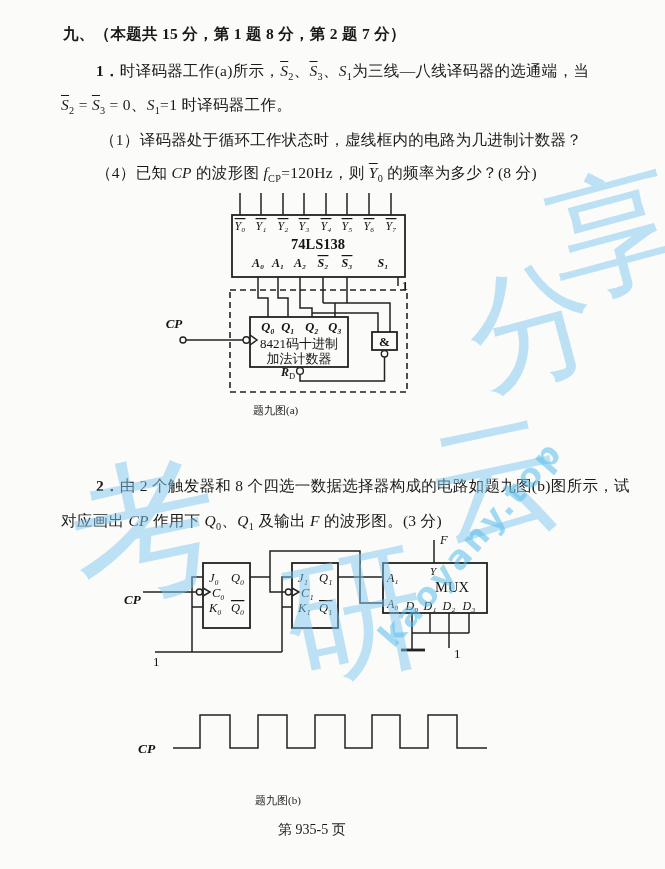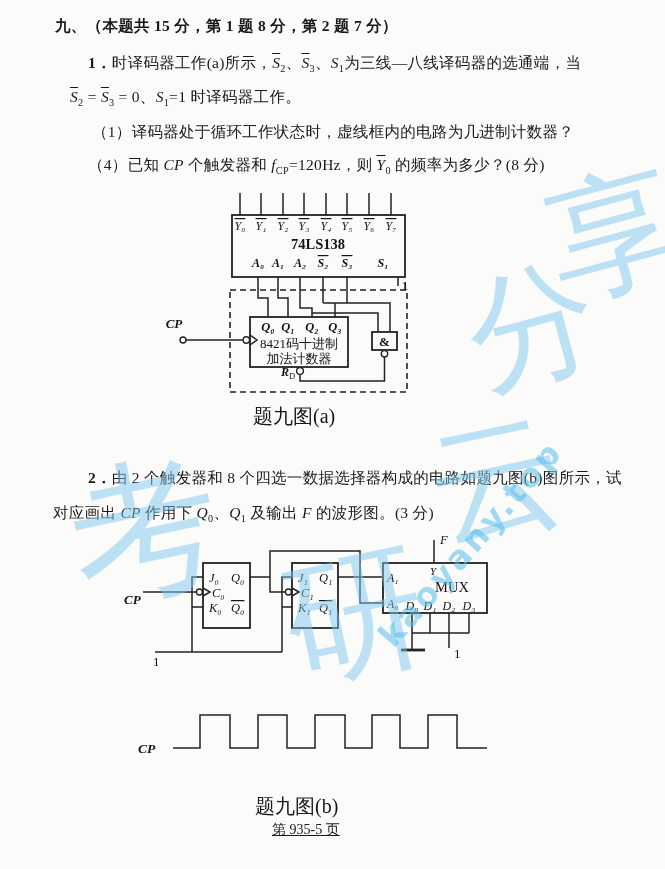--- a/index.html
+++ b/index.html
@@ -2,49 +2,49 @@
 <html><head>
 <meta charset="utf-8">
 <style>
   html,body{margin:0;padding:0;}
   body{
     width:665px;height:869px;position:relative;overflow:hidden;
     background:#fbfbf9;
     font-family:"Liberation Serif","DejaVu Serif",serif;
     color:#191919;
   }
-  .line{position:absolute;margin:0;font-size:15.5px;letter-spacing:0.3px;white-space:nowrap;}
+  .line{position:absolute;margin:8px;font-size:15.5px;letter-spacing:0.3px;white-space:nowrap;}
   .b{font-weight:bold;}
   .it{font-style:italic;}
   .ov{font-style:italic;text-decoration:overline;}
   .sb{vertical-align:sub;font-size:0.66em;}
-  .cap{position:absolute;font-size:20px;}
+  .cap{position:absolute;font-size:11px;}
   .foot{position:absolute;font-size:14px;}
   svg{position:absolute;}
   svg text{fill:#141414;font-family:"Liberation Serif","DejaVu Serif",serif;}
   .itx{font-style:italic;}
   .ovt{text-decoration:overline;font-style:italic;}
   .wm{position:absolute;color:rgba(125,200,240,0.5);font-family:"DejaVu Sans",sans-serif;
       pointer-events:none;z-index:5;line-height:1;}
   .wm-site{position:absolute;color:rgba(85,190,235,0.55);font-family:"DejaVu Sans",sans-serif;
       font-weight:bold;font-size:33px;letter-spacing:3px;transform-origin:0 50%;
       transform:rotate(-49deg);pointer-events:none;z-index:5;}
   .ln{stroke:#222;stroke-width:1.5;fill:none;}
   .bx{stroke:#222;stroke-width:1.8;fill:none;}
   .dsh{stroke:#222;stroke-width:1.6;fill:none;stroke-dasharray:6 4;}
   .bub{stroke:#222;stroke-width:1.4;fill:#fbfbf9;}
 </style>
 </head>
 <body>
 
 <p class="line" style="left:55px;top:16px;"><span class="b">九、（本题共 15 分，第 1 题 8 分，第 2 题 7 分）</span></p>
 <p class="line" style="left:88px;top:53px;"><span class="b">1．</span><span>时译码器工作(a)所示，</span><span class="ov">S</span><span class="sb">2</span><span>、</span><span class="ov">S</span><span class="sb">3</span><span>、</span><span class="it">S</span><span class="sb">1</span><span>为三线—八线译码器的选通端，当</span></p>
-<p class="line" style="left:70px;top:87px;"><span class="ov">S</span><span class="sb">2</span><span> = </span><span class="ov">S</span><span class="sb">3</span><span> = 0、</span><span class="it">S</span><span class="sb">1</span><span>=1 时译码器工作。</span></p>
+<p class="line" style="left:53px;top:87px;"><span class="ov">S</span><span class="sb">2</span><span> = </span><span class="ov">S</span><span class="sb">3</span><span> = 0、</span><span class="it">S</span><span class="sb">1</span><span>=1 时译码器工作。</span></p>
 <p class="line" style="left:92px;top:122px;font-family:Liberation Serif, serif;"><span>（1）译码器处于循环工作状态时，虚线框内的电路为几进制计数器？</span></p>
-<p class="line" style="left:88px;top:155px;"><span>（4）已知 </span><span class="it">CP</span><span> 个触发器和 </span><span class="it">f</span><span class="sb">CP</span><span>=120Hz，则 </span><span class="ov">Y</span><span class="sb">0</span><span> 的频率为多少？(8 分)</span></p>
+<p class="line" style="left:88px;top:155px;"><span>（4）已知 </span><span class="it">CP</span><span> 的波形图 </span><span class="it">f</span><span class="sb">CP</span><span>=120Hz，则 </span><span class="ov">Y</span><span class="sb">0</span><span> 的频率为多少？(8 分)</span></p>
 <p class="line" style="left:88px;top:468px;"><span class="b">2．</span><span>由 2 个触发器和 8 个四选一数据选择器构成的电路如题九图(b)图所示，试</span></p>
 <p class="line" style="left:53px;top:503px;"><span>对应画出 </span><span class="it">CP</span><span> 作用下 </span><span class="it">Q</span><span class="sb">0</span><span>、</span><span class="it">Q</span><span class="sb">1</span><span> 及输出 </span><span class="it">F</span><span> 的波形图。(3 分)</span></p>
 
 <svg style="left:130px;top:185px;" width="330" height="215" viewBox="0 0 330 215">
 
   <rect class="bx" x="102" y="30" width="173" height="62"></rect>
   <path class="ln" d="M110,30 V8 M131,30 V8 M153,30 V8 M174,30 V8 M196,30 V8 M217,30 V8 M239,30 V8 M261,30 V8"></path>
   <text class="ovt" x="110" y="45" font-size="12" text-anchor="middle">Y₀</text>
   <text class="ovt" x="131" y="45" font-size="12" text-anchor="middle">Y₁</text>
   <text class="ovt" x="153" y="45" font-size="12" text-anchor="middle">Y₂</text>
@@ -146,20 +146,20 @@
   <line x1="301" y1="120" x2="325" y2="120" stroke="#222" stroke-width="2.8"></line>
   <text x="354" y="128" font-size="13">1</text>
 </svg>
 
 <svg style="left:100px;top:700px;" width="420" height="60" viewBox="0 0 420 60">
   <text class="itx" x="38" y="53" font-size="13.5" font-weight="bold">CP</text>
   <path class="ln" d="M73,48 H100 V15 H130 V48 H158 V15 H187 V48 H215 V15 H245 V48 H272 V15 H300 V48 H328 V15 H357 V48 H387"></path>
 </svg>
 
 <div class="cap" style="left:255px;top:793px;">题九图(b)</div>
-<div class="foot" style="left:272px;top:821px;text-decoration:underline;">第 935-5 页</div>
+<div class="foot" style="left:278px;top:821px;">第 935-5 页</div>
 
 <div class="wm" style="left:70px;top:455px;font-size:150px;transform:rotate(-12deg);">考</div>
 <div class="wm" style="left:285px;top:545px;font-size:140px;transform:rotate(-12deg);">研</div>
 <div class="wm" style="left:430px;top:412px;font-size:132px;transform:rotate(-12deg);">云</div>
 <div class="wm" style="left:468px;top:262px;font-size:128px;transform:rotate(-15deg);">分</div>
 <div class="wm" style="left:548px;top:168px;font-size:132px;transform:rotate(-15deg);">享</div>
 <div class="wm-site" style="left:385px;top:622px;">kaoyany.top</div>
 
 </body></html>

